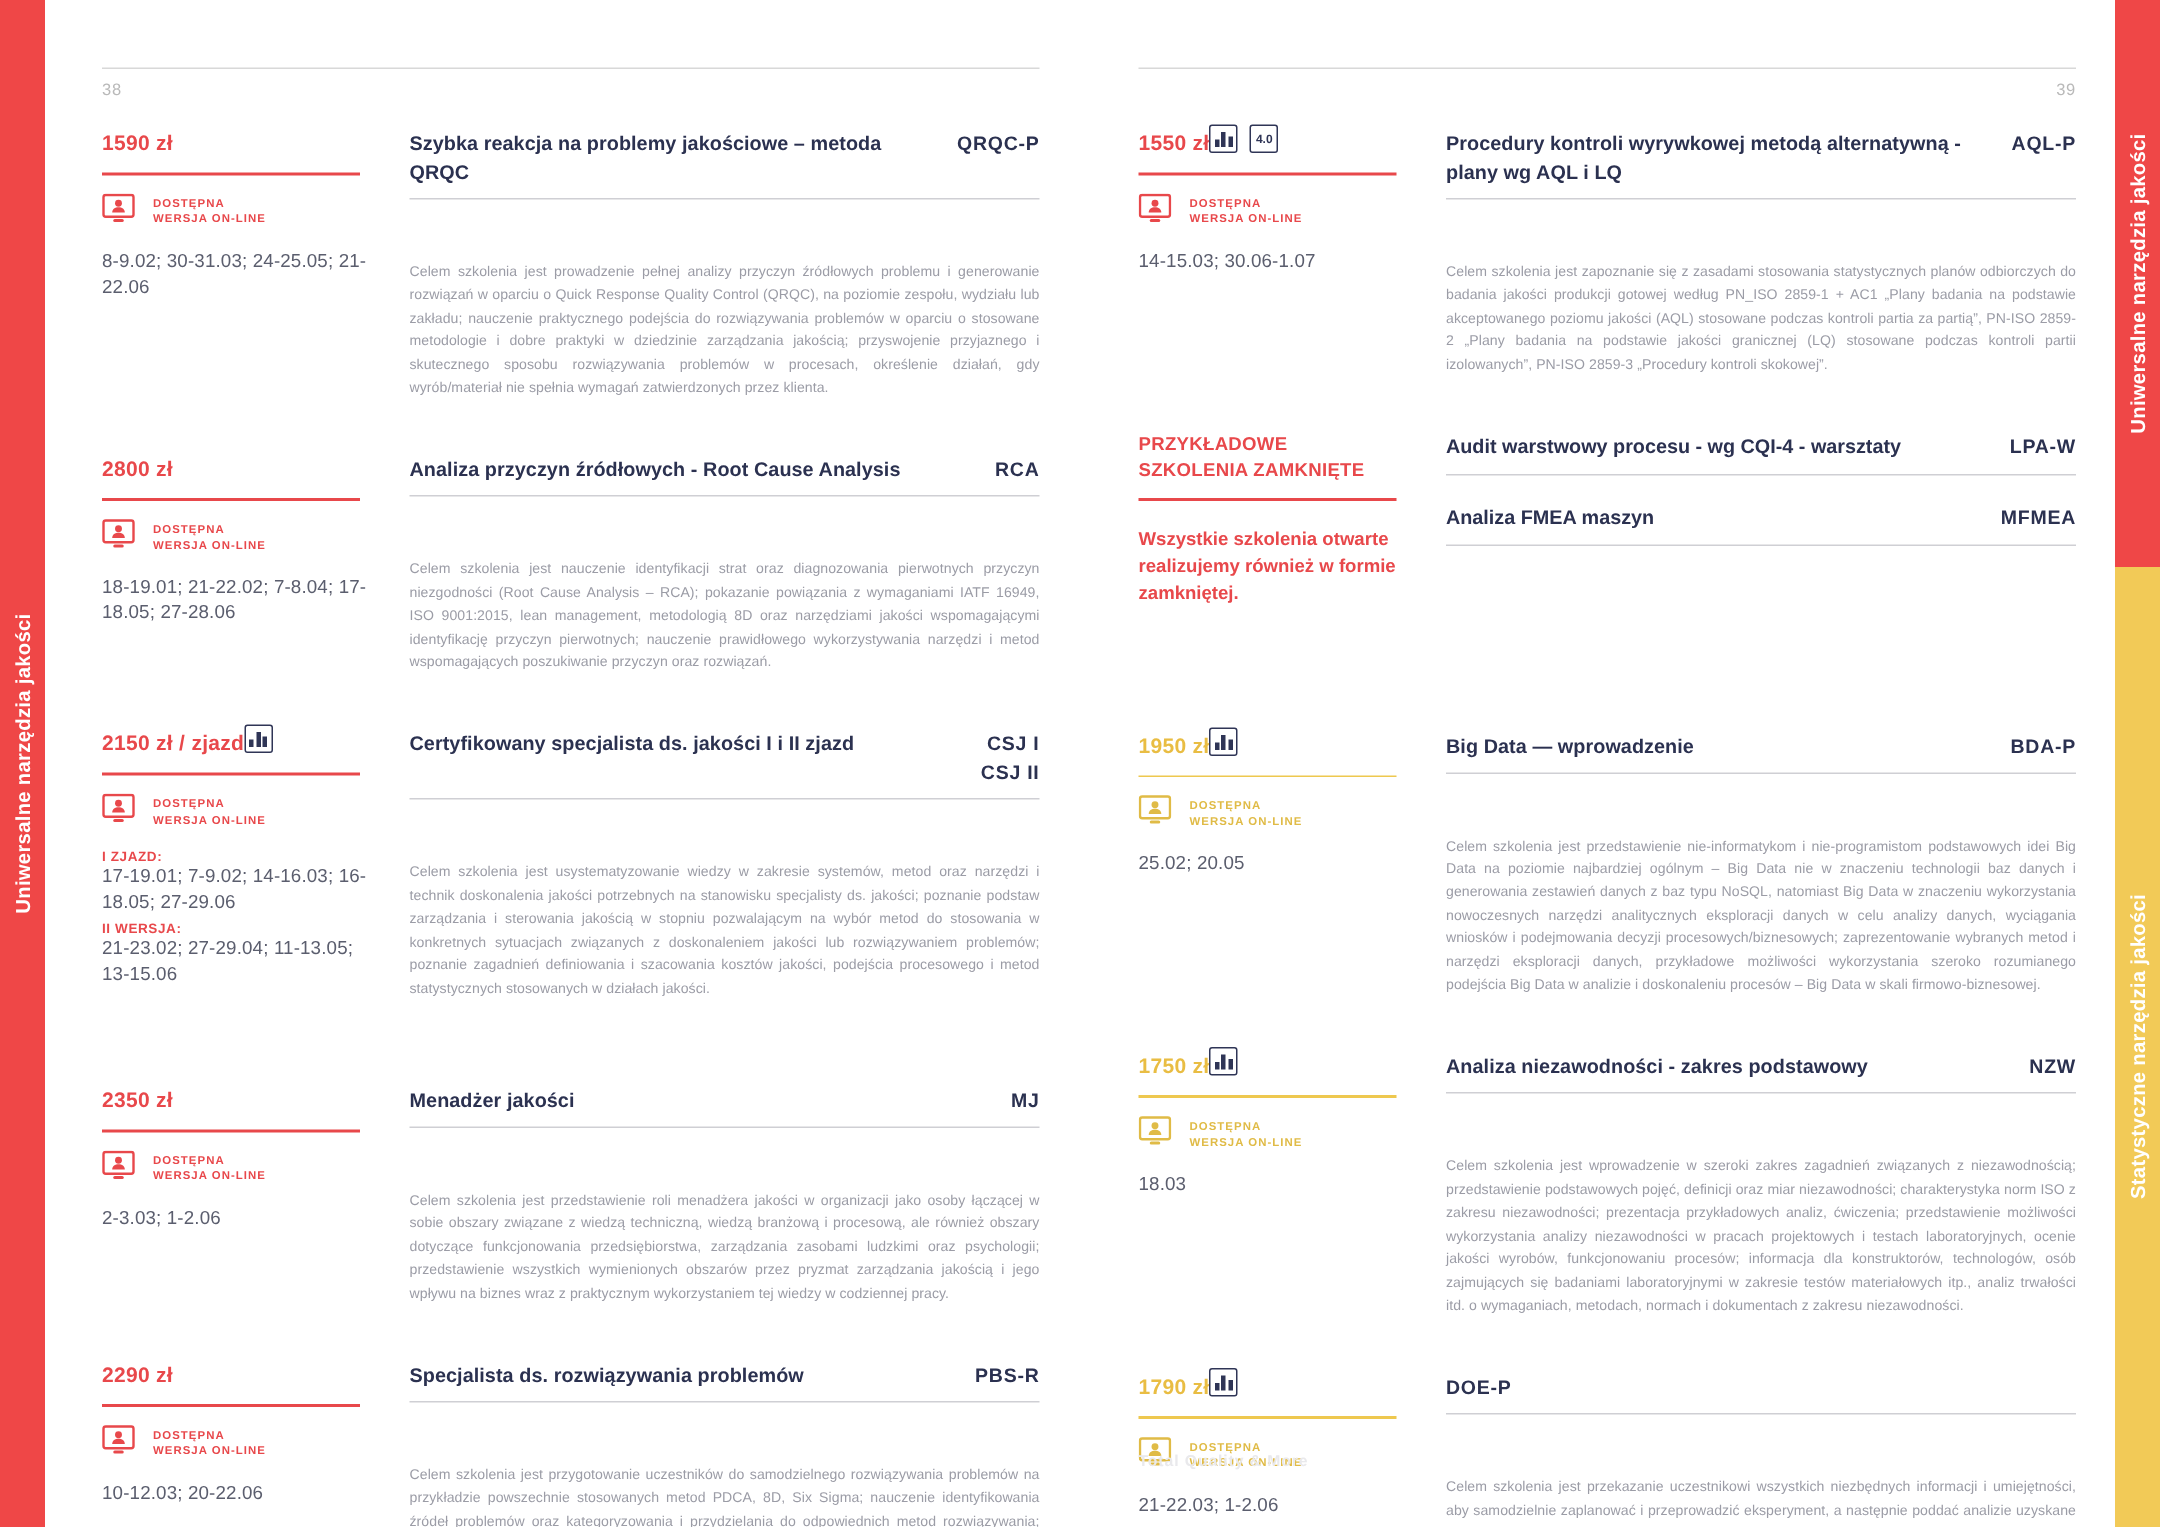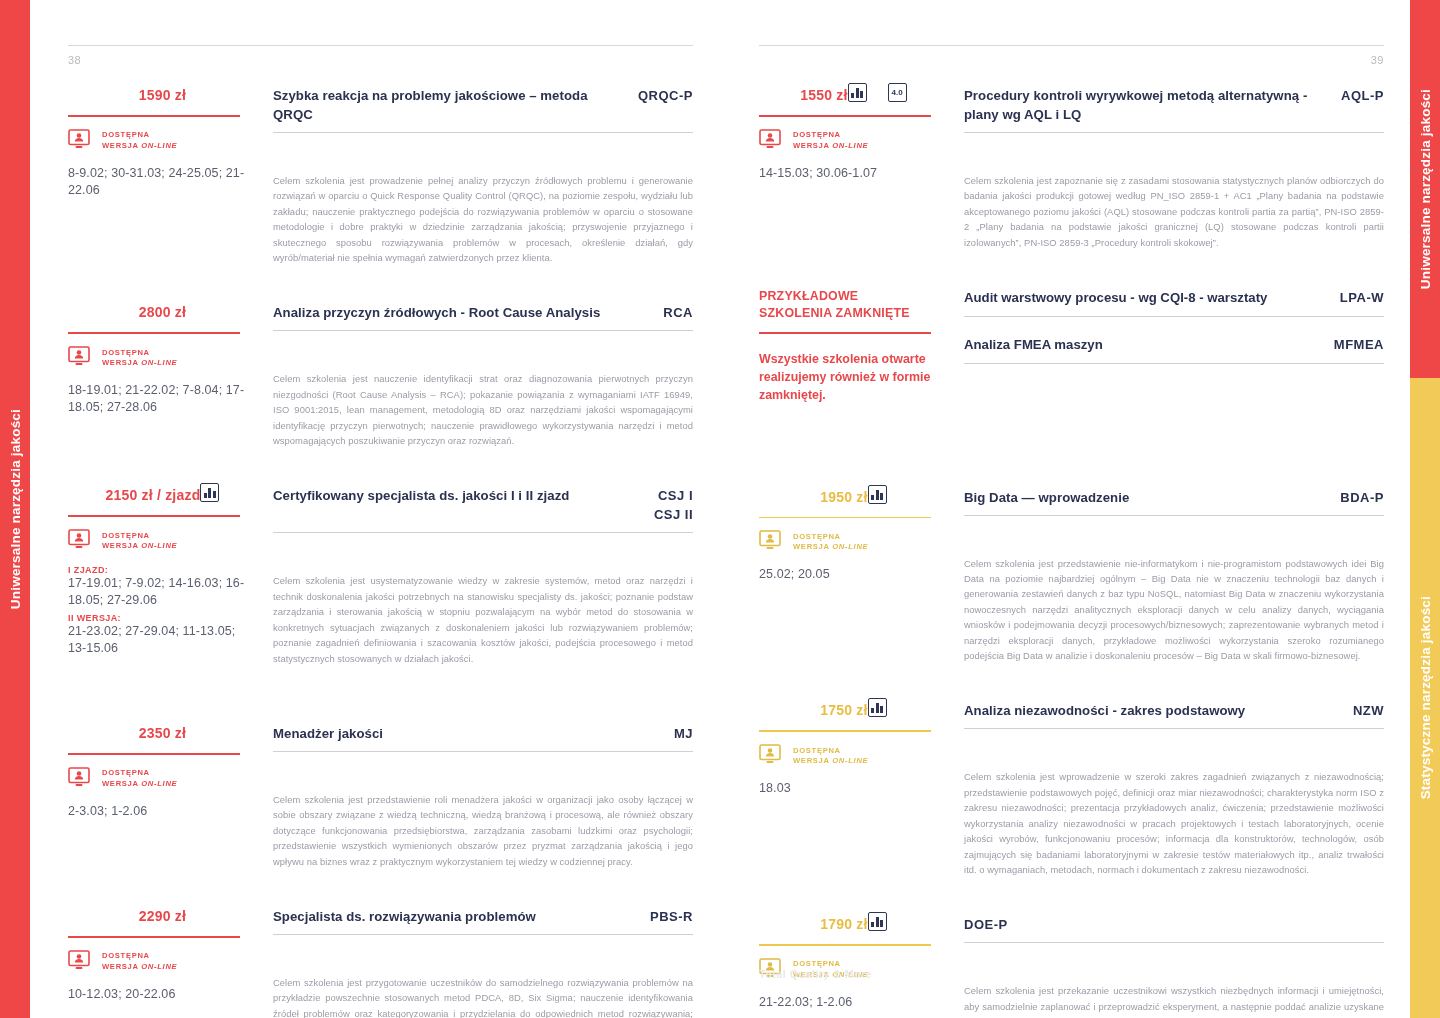--- a/index.html
+++ b/index.html
@@ -70,33 +70,33 @@
     width: 205px;
     flex: 0 0 205px;
     padding-right: 16px;
     position: relative;
   }
   .col-right { flex: 1; min-width: 0; }
 
   .price-row {
     display: flex;
     align-items: flex-start;
-    justify-content: center;
+    justify-content: flex-start;
     min-height: 22px;
   }
   .price {
     font-size: 14px;
     font-weight: bold;
     color: #e8484b;
     letter-spacing: .2px;
     line-height: 18px;
   }
   .price.gold { color: #e9bd43; }
 
-  .badges { display: flex; gap: 21px; align-items: center; margin-top: -3px; }
+  .badges { display: flex; gap: 8px; align-items: center; margin-top: -3px; }
   .badge-icon {
     width: 19px; height: 19px;
     border: 1.4px solid #2f3556;
     border-radius: 2px;
     display: flex; align-items: flex-end; justify-content: center;
     gap: 1.5px; padding: 0 2.5px 3px 2.5px;
   }
   .badge-icon .bar { width: 3px; background: #2f3556; }
   .badge-icon .b1 { height: 5px; }
   .badge-icon .b2 { height: 10px; }
@@ -118,21 +118,21 @@
     display: flex; align-items: center; gap: 12px;
     margin-bottom: 12px;
   }
   .online-tag .monitor { flex: 0 0 auto; }
   .online-tag .ot-text {
     font-size: 7.6px; line-height: 10.5px;
     letter-spacing: .7px;
     color: #e8484b; font-weight: bold;
   }
   .online-tag.gold .ot-text { color: #e0bb46; }
-  .ot-text .strong { font-weight: bold; font-style: italic; }
+  .ot-text .strong { font-weight: bold; }
 
   .dates {
     font-size: 12.5px; color: #5b5e6e; line-height: 17px;
     letter-spacing: .1px;
   }
   .sess-label {
     font-size: 9px; font-weight: bold; color: #e8484b;
     letter-spacing: .4px; margin-top: 4px;
   }
 
@@ -472,21 +472,21 @@
           <div class="ct-title">
             <div>PRZYKŁADOWE</div>
             <div>SZKOLENIA ZAMKNIĘTE</div>
           </div>
           <div class="ct-rule"></div>
           <div class="ct-body">Wszystkie szkolenia otwarte realizujemy również w formie zamkniętej.</div>
         </div>
         <div class="col-right">
           <div class="mini-row">
             <div class="mini-head">
-              <div class="mini-title">Audit warstwowy procesu - wg CQI-8 - warsztaty</div>
+              <div class="mini-title">Audit warstwowy procesu - wg CQI-4 - warsztaty</div>
               <div class="mini-code">LPA-W</div>
             </div>
             <div class="mini-rule"></div>
           </div>
           <div class="mini-row">
             <div class="mini-head">
               <div class="mini-title">Analiza FMEA maszyn</div>
               <div class="mini-code">MFMEA</div>
             </div>
             <div class="mini-rule"></div>

